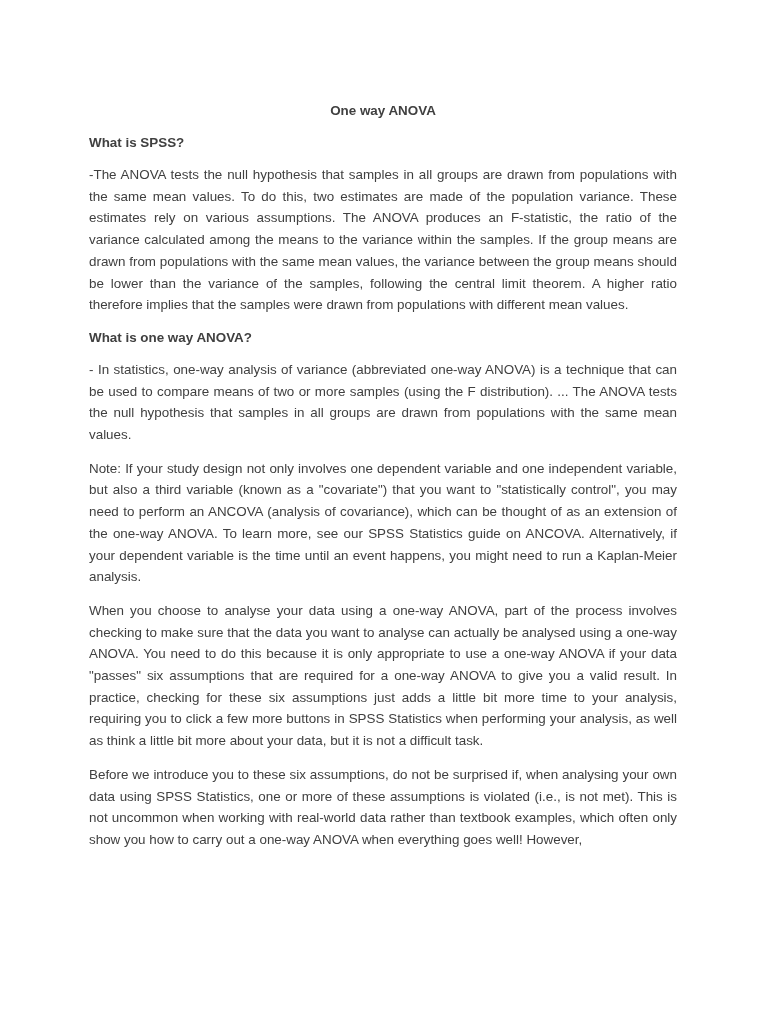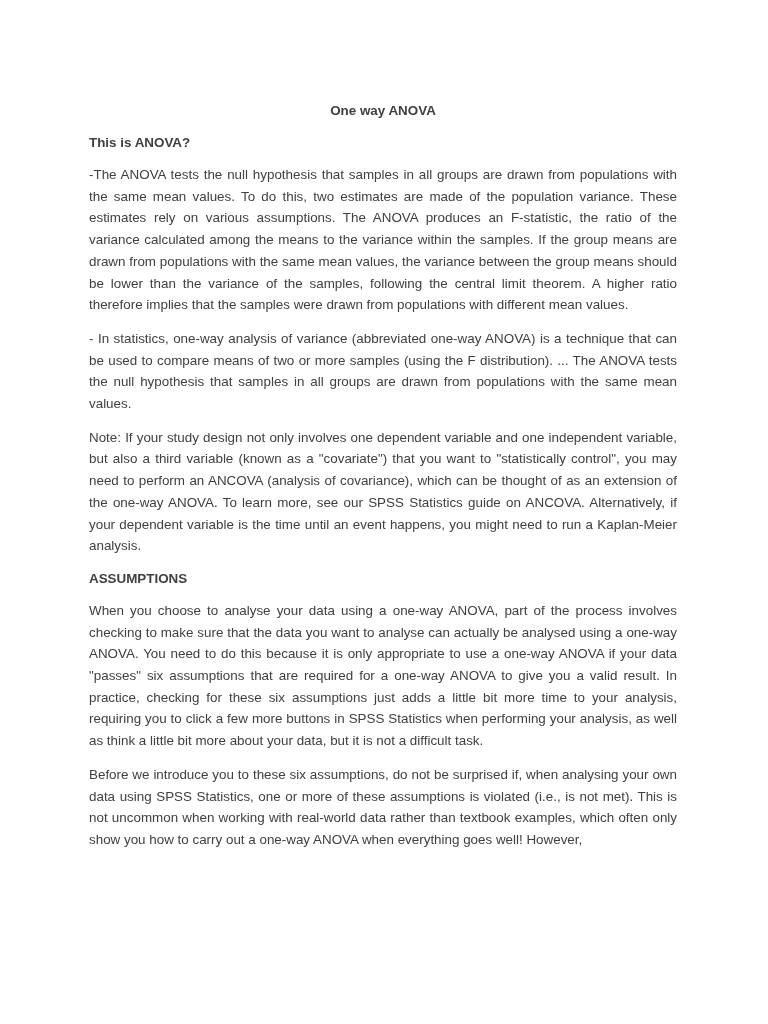--- a/index.html
+++ b/index.html
@@ -40,22 +40,22 @@
     margin: 0 0 12px 0;
   }
   .para b { font-weight: normal; }
 </style>
 </head>
 <body>
 
 <div class="page">
   <p class="title">One way ANOVA</p>
 
-  <p class="heading">This is ANOVA?</p>
+  <p class="heading">What is SPSS?</p>
   <p class="para">-The ANOVA tests the null hypothesis that samples in all groups are drawn from populations with the same mean values. To do this, two estimates are made of the population variance. These estimates rely on various assumptions. The ANOVA produces an F-statistic, the ratio of the variance calculated among the means to the variance within the samples. If the group means are drawn from populations with the same mean values, the variance between the group means should be lower than the variance of the samples, following the central limit theorem. A higher ratio therefore implies that the samples were drawn from populations with different mean values.</p>
 
+  <p class="heading">What is one way ANOVA?</p>
   <p class="para">- In statistics, one-way analysis of variance (abbreviated one-way ANOVA) is a technique that can be used to compare means of two or more samples (using the F distribution). ... The ANOVA tests the null hypothesis that samples in all groups are drawn from populations with the same mean values.</p>
   <p class="para"><b>Note:</b><span> If your study design not only involves one dependent variable and one independent variable, but also a third variable (known as a "covariate") that you want to "statistically control", you may need to perform an ANCOVA (analysis of covariance), which can be thought of as an extension of the one-way ANOVA. To learn more, see our SPSS Statistics guide on ANCOVA. Alternatively, if your dependent variable is the time until an event happens, you might need to run a Kaplan-Meier analysis.</span></p>
 
-  <p class="heading">ASSUMPTIONS</p>
   <p class="para">When you choose to analyse your data using a one-way ANOVA, part of the process involves checking to make sure that the data you want to analyse can actually be analysed using a one-way ANOVA. You need to do this because it is only appropriate to use a one-way ANOVA if your data "passes" six assumptions that are required for a one-way ANOVA to give you a valid result. In practice, checking for these six assumptions just adds a little bit more time to your analysis, requiring you to click a few more buttons in SPSS Statistics when performing your analysis, as well as think a little bit more about your data, but it is not a difficult task.</p>
   <p class="para">Before we introduce you to these six assumptions, do not be surprised if, when analysing your own data using SPSS Statistics, one or more of these assumptions is violated (i.e., is not met). This is not uncommon when working with real-world data rather than textbook examples, which often only show you how to carry out a one-way ANOVA when everything goes well! However,</p>
 </div>
 
 </body></html>

